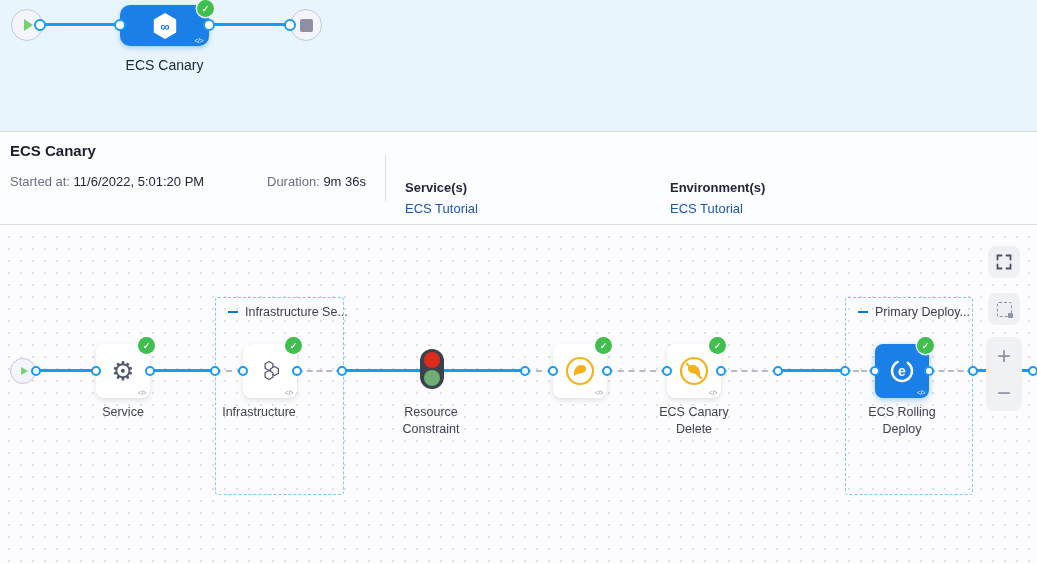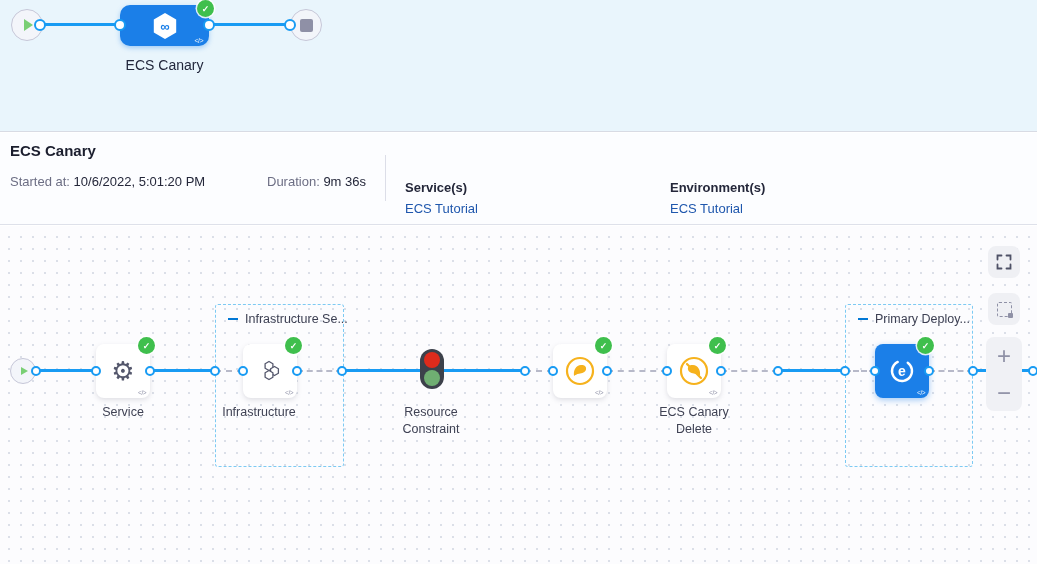--- a/index.html
+++ b/index.html
@@ -49,21 +49,21 @@
   
   .gline { position:absolute; top:369px; height:3px; background:#189bf3; z-index:1; }
   .gdash { position:absolute; top:370px; border-top:2px dashed #b7b9c9; z-index:1; }
   .dot { position:absolute; top:366px; width:10px; height:10px; border:2px solid #189bf3;
          background:#fff; border-radius:50%; z-index:4; }
   .gplay { position:absolute; left:10px; top:358px; width:26px; height:26px; border-radius:50%;
            background:#f3f5fa; border:1px solid #c6c7d8; display:flex; align-items:center;
            justify-content:center; z-index:2; }
   .gplay .tri2 { width:0; height:0; border-left:7px solid #79cf74; border-top:4.5px solid transparent;
                  border-bottom:4.5px solid transparent; margin-left:2px; }
-  .group-box { position:absolute; top:304px; height:163px; border:1.5px dashed #7ccaf3;
+  .group-box { position:absolute; top:297px; height:198px; border:1.5px dashed #7ccaf3;
                border-radius:3px; z-index:0; }
   .group-head { position:absolute; top:7px; left:12px; display:flex; align-items:center; gap:7px;
                 cursor:pointer; }
   .minus-bar { width:10px; height:2px; background:#0278d5; }
   .group-label { font-size:12.5px; color:#3d4053; white-space:nowrap; }
   .stage-card { position:absolute; top:344px; width:54px; height:54px; background:#fff;
                 border-radius:8px; box-shadow:0 2px 5px rgba(96,97,112,.18); display:flex;
                 align-items:center; justify-content:center; z-index:3; cursor:pointer; }
   .stage-card .code-glyph { position:absolute; right:4px; bottom:2px; color:#9496ab;
                             font-size:6.5px; letter-spacing:-0.5px; }
@@ -124,21 +124,21 @@
     </div>
 
     <div class="mini-label">ECS Canary</div>
   </section>
 
   <section class="summary-band">
     <h1 class="sum-title">ECS Canary</h1>
 
     <p class="meta" style="left:10px;">
       <span class="k">Started at:</span>
-      <span class="v">10/6/2022, 5:01:20 PM</span>
+      <span class="v">11/6/2022, 5:01:20 PM</span>
     </p>
     <p class="meta" style="left:267px;">
       <span class="k">Duration:</span>
       <span class="v">9m 36s</span>
     </p>
 
     <div class="vdiv"></div>
 
     <div class="field" style="left:405px;">
       <span class="fk">Service(s)</span>
@@ -229,20 +229,21 @@
       <text x="16" y="21" text-anchor="middle" font-size="14" font-weight="bold" fill="#ffffff" font-family="Liberation Sans">e</text>
     </svg>
     <span class="badge" style="right:-5px; top:-7px;">✓</span>
     <span class="code-glyph">&lt;/&gt;</span>
   </div>
 
   <div class="node-label" style="left:75px;">Service</div>
   <div class="node-label" style="left:211px;">Infrastructure</div>
   <div class="node-label" style="left:383px;">Resource Constraint</div>
   <div class="node-label" style="left:646px;">ECS Canary Delete</div>
+  <div class="node-label" style="left:854px;">ECS Rolling Deploy</div>
 
   <div class="dot" style="left:31px;"></div>
   <div class="dot" style="left:91px;"></div>
   <div class="dot" style="left:145px;"></div>
   <div class="dot" style="left:210px;"></div>
   <div class="dot" style="left:238px;"></div>
   <div class="dot" style="left:292px;"></div>
   <div class="dot" style="left:337px;"></div>
   <div class="dot" style="left:520px;"></div>
   <div class="dot" style="left:548px;"></div>

